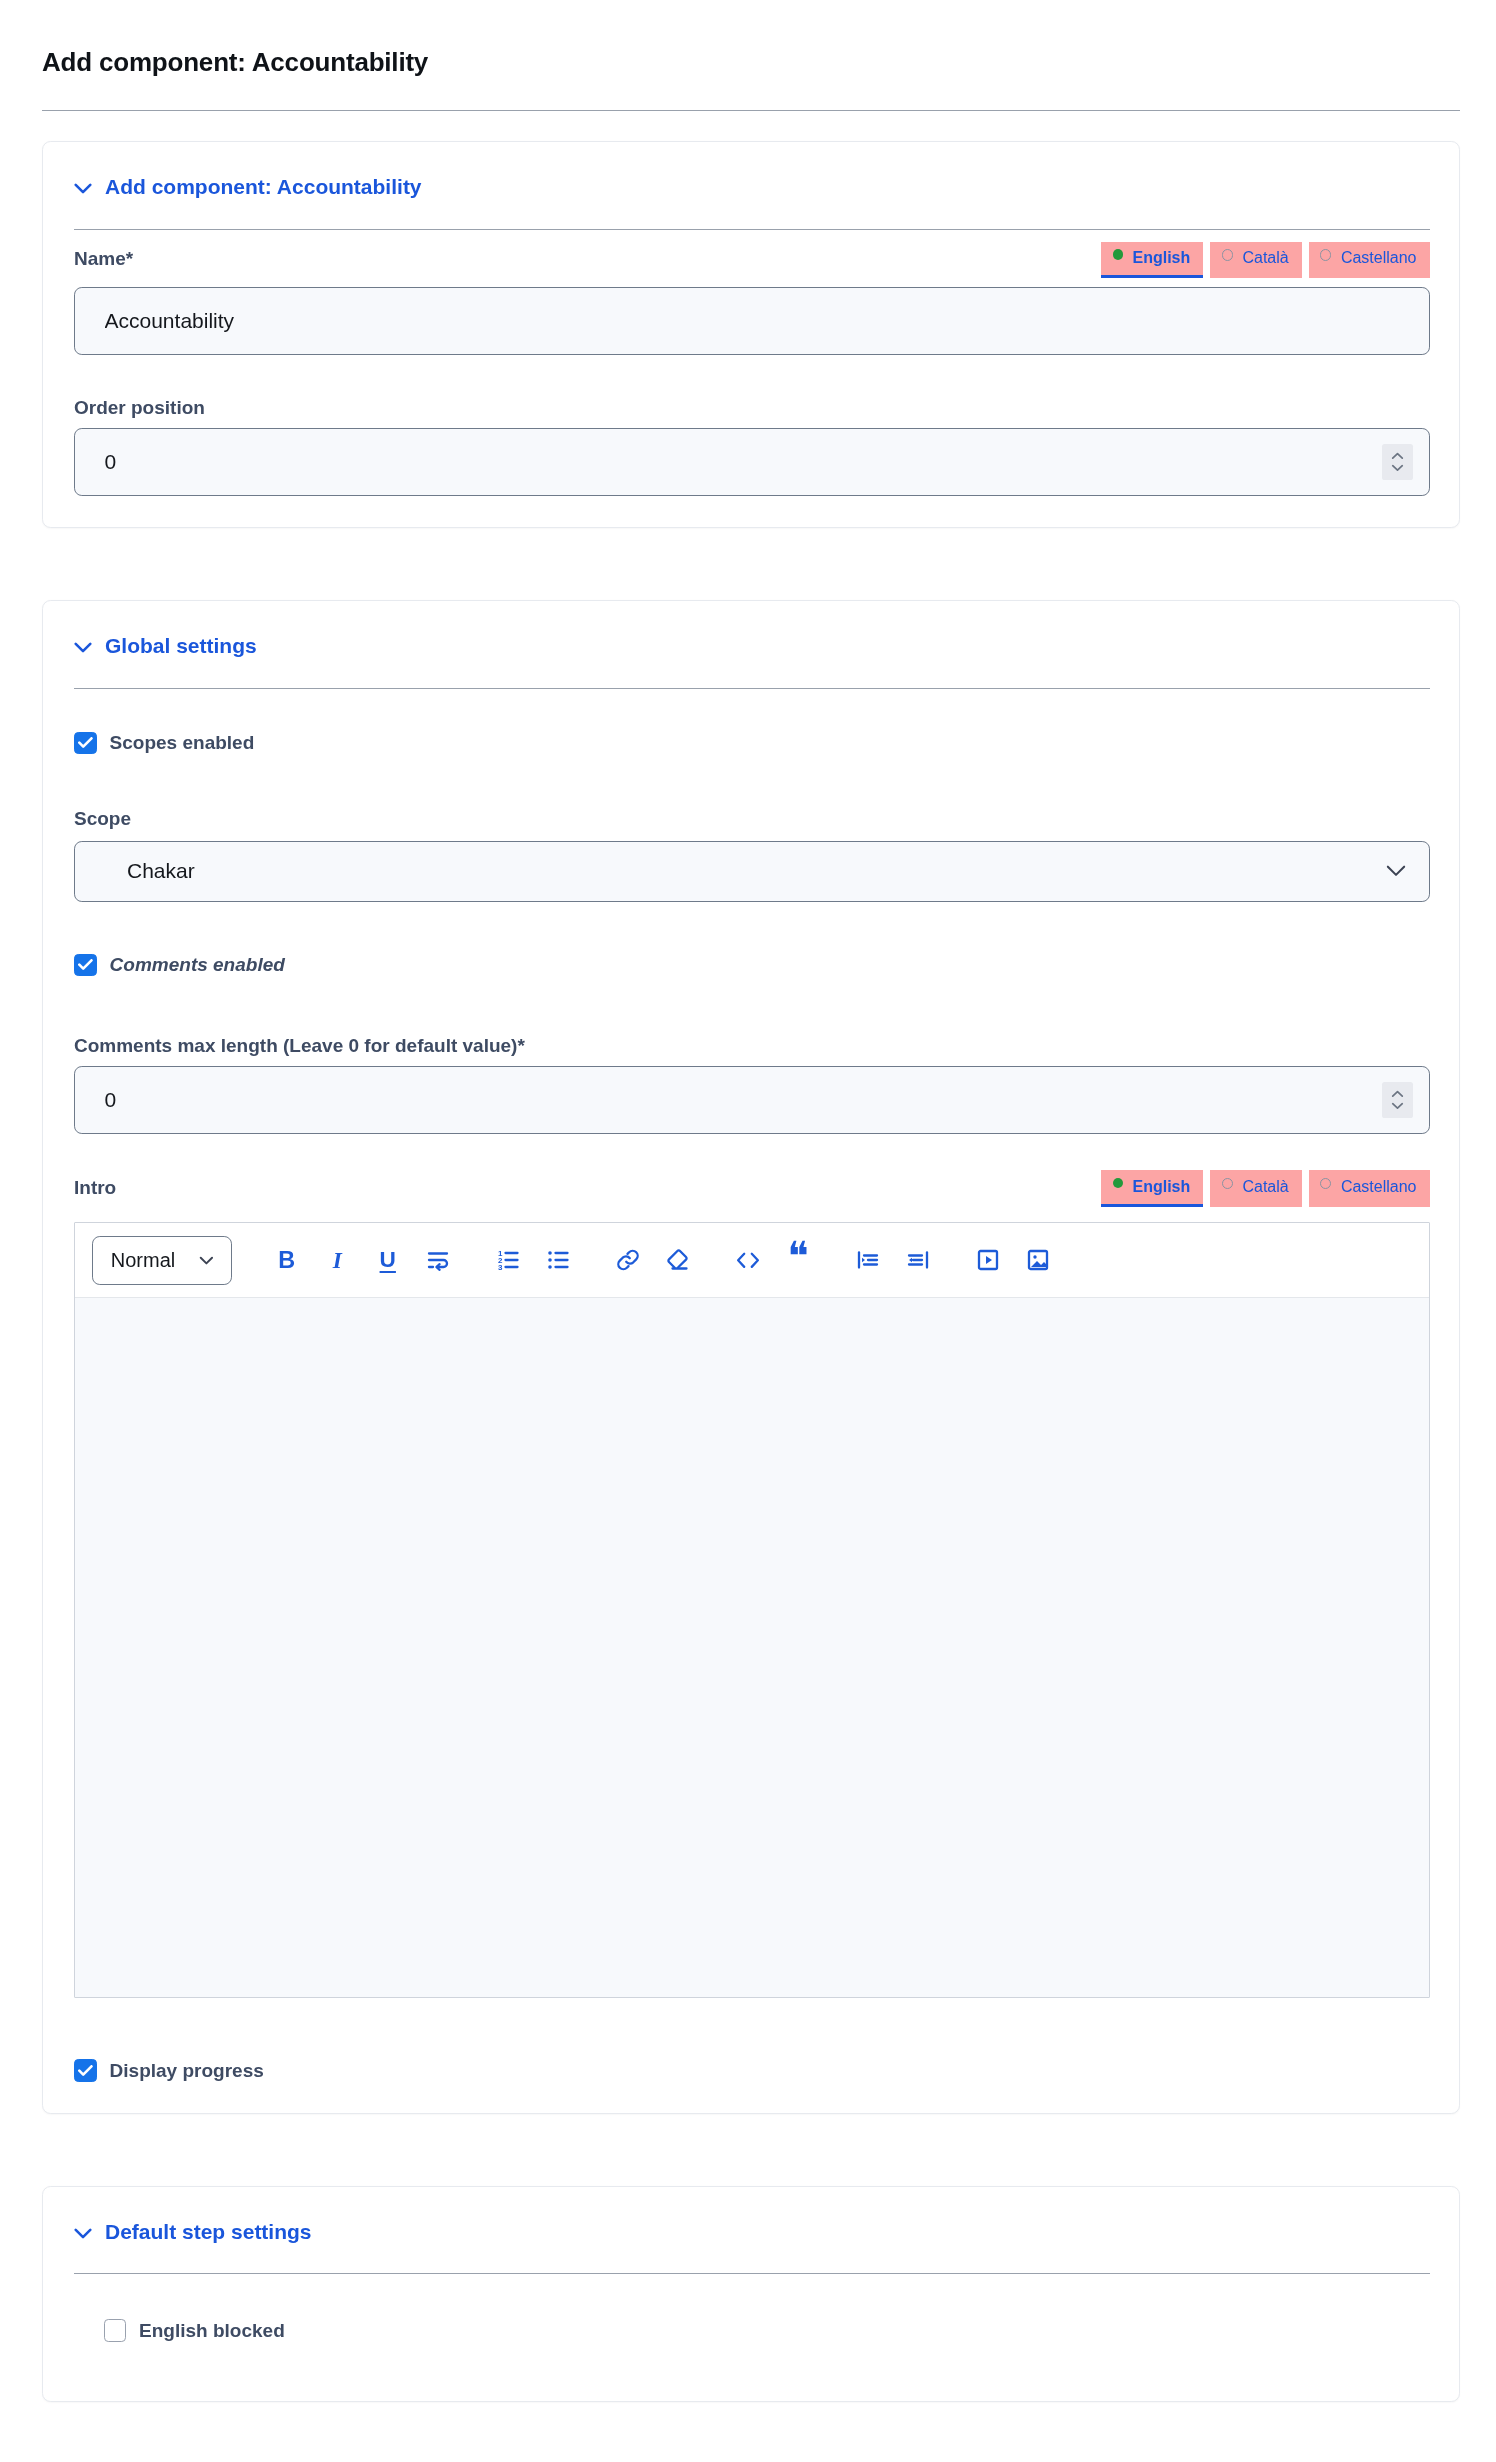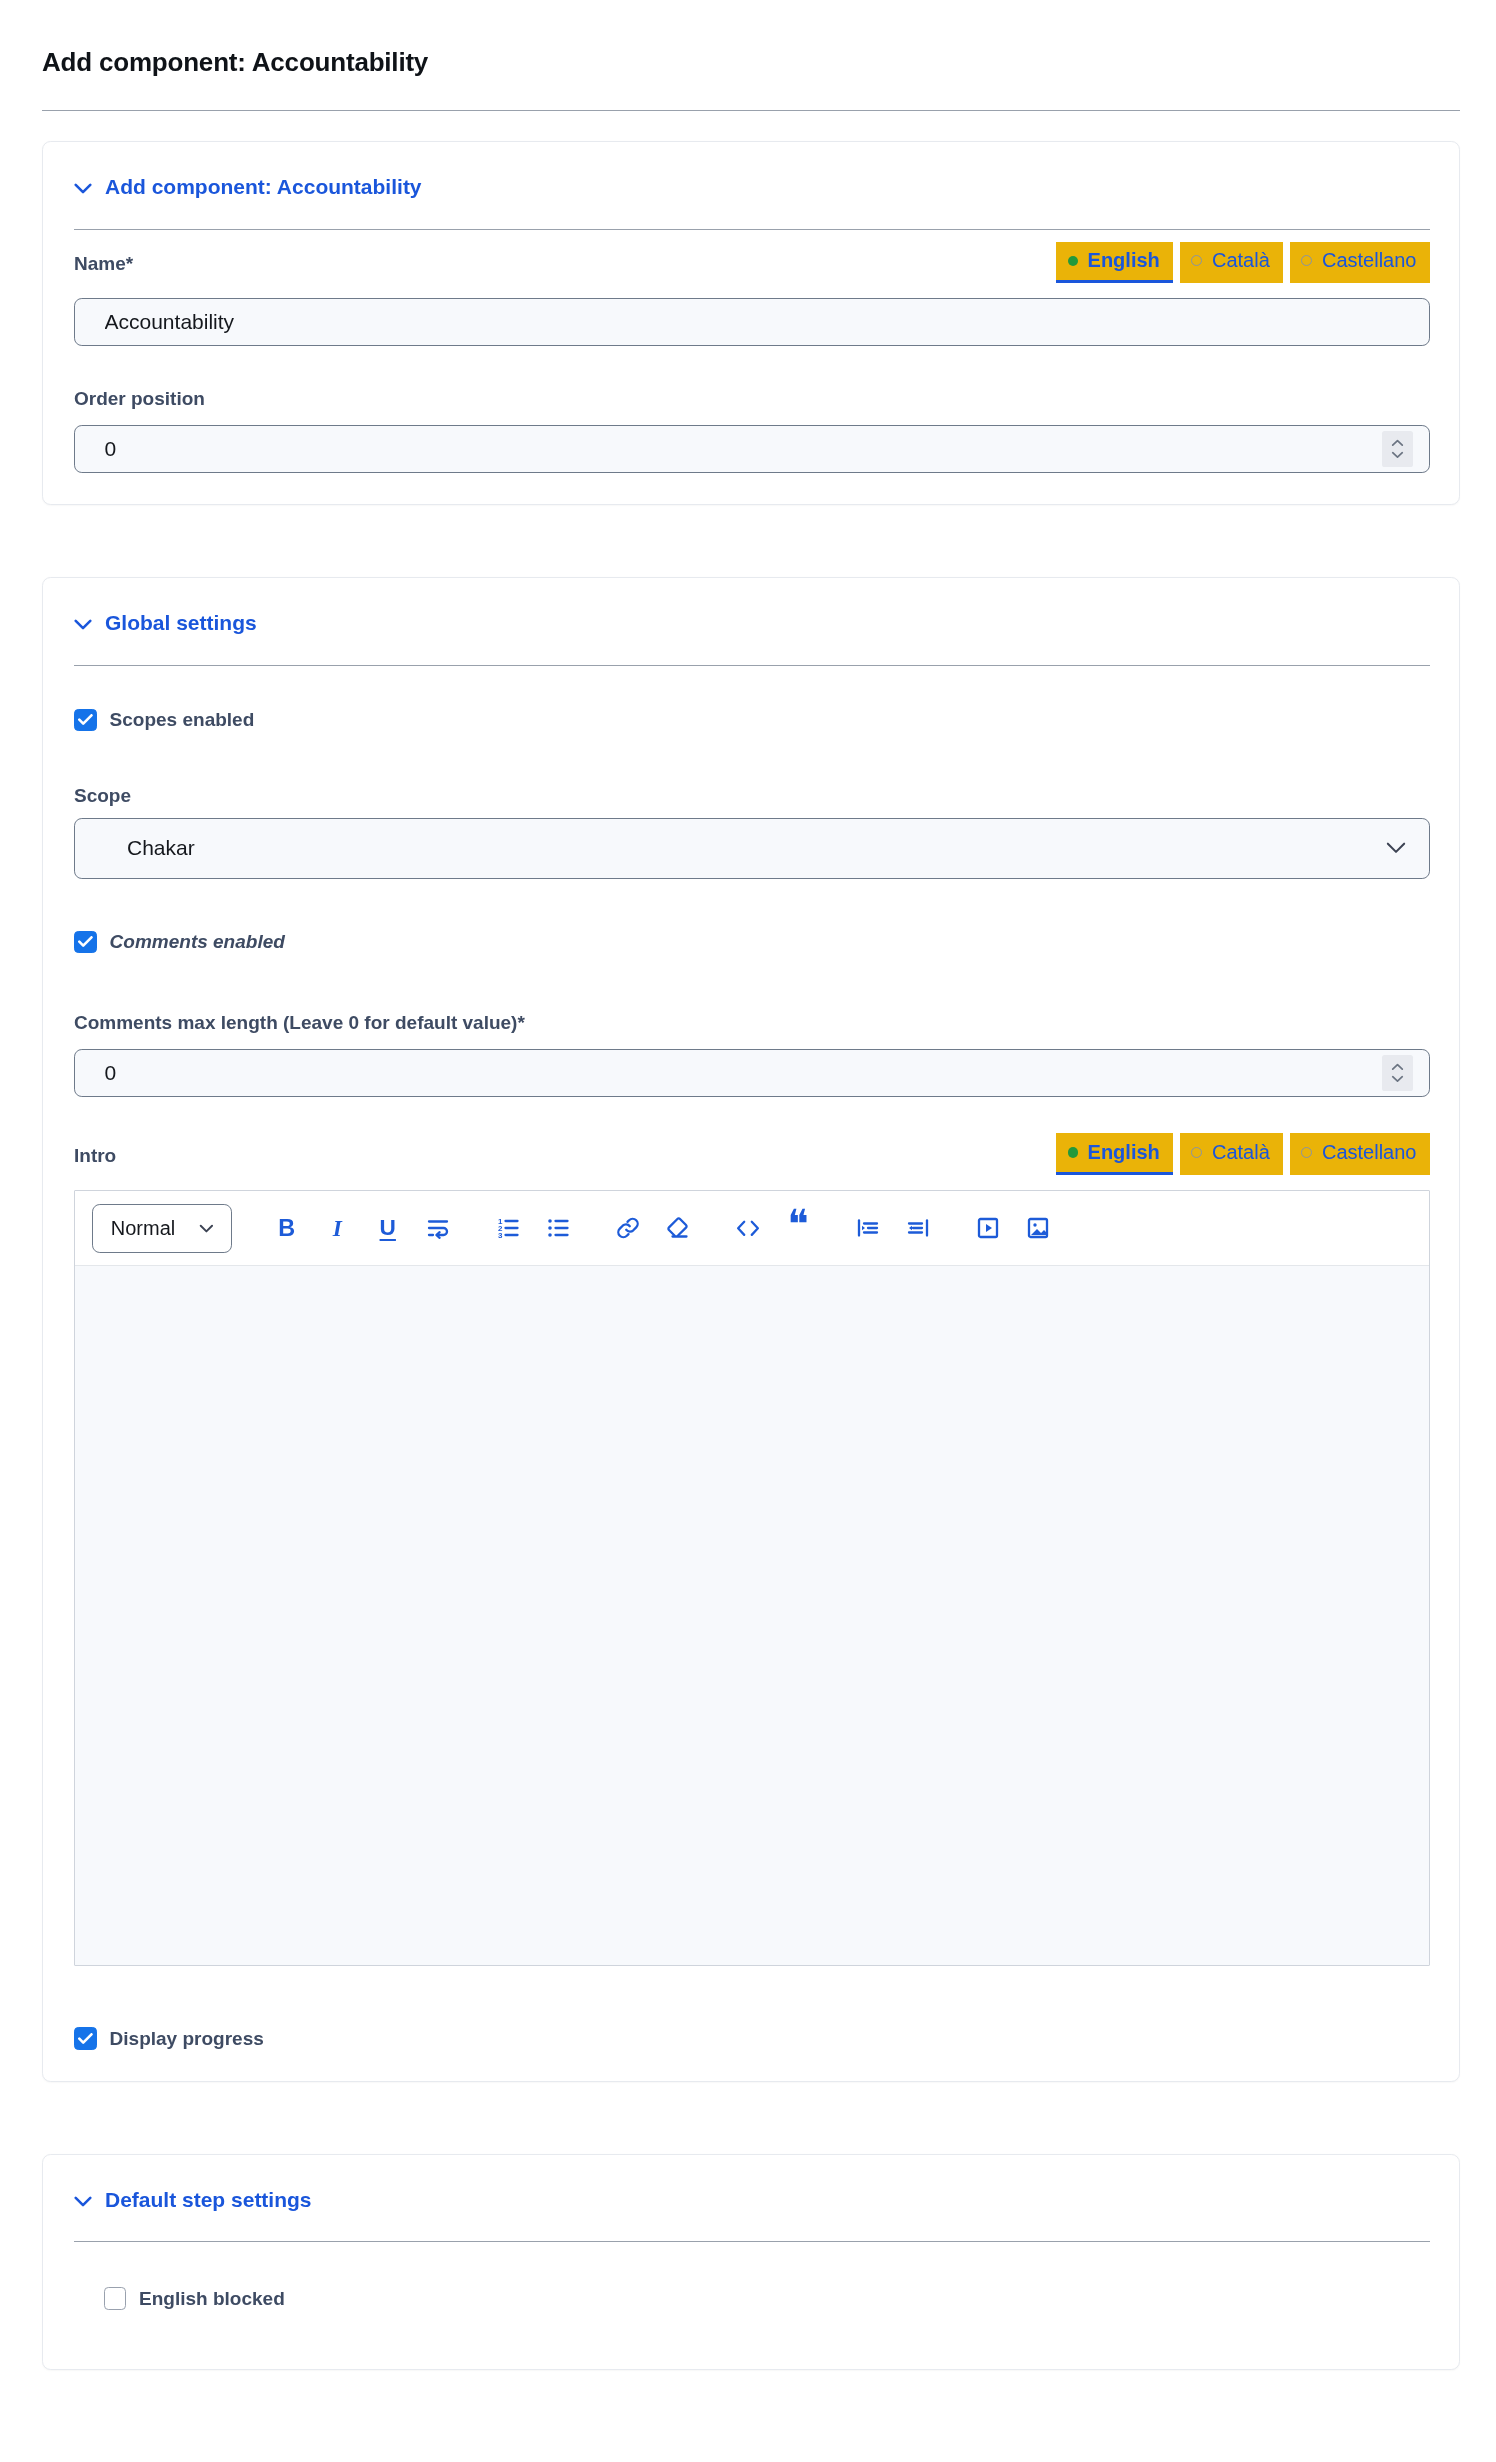--- a/index.html
+++ b/index.html
@@ -49,33 +49,33 @@
   }
   .field-label {
     font-size: 19px; font-weight: 700; color: #3e4b63;
     padding-bottom: 7.8px;
   }
   .field-label.solo { margin-top: 42px; padding-bottom: 0; }
 
   
   .lang-tabs { display: flex; gap: 7px; }
   .lang-tab {
-    display: flex; align-items: center; gap: 9.6px;
-    background: #eab308; padding: 7.8px 13px 7.8px 11.3px;
-    font-size: 20px; color: #1a56db; cursor: pointer;
+    display: flex; gap: 9.6px;
+    background: #fca5a5; padding: 7.8px 13px 7.8px 11.3px;
+    font-size: 16px; color: #1a56db; cursor: pointer;
     border-bottom: 3.5px solid transparent;
   }
   .lang-tab.active { font-weight: 700; border-bottom-color: #1a56db; }
   .dot-green { width: 10.4px; height: 10.4px; border-radius: 50%; background: #23993b; }
   .ring-gray { width: 11.3px; height: 11.3px; border-radius: 50%; border: 1.7px solid #8a93a2; background: transparent; }
 
   
   .text-input, .number-input, .select-input {
-    margin-top: 15px;
-    height: 48px;
+    margin-top: 9px;
+    height: 68px;
     background: #f7f9fc;
     border: 1.7px solid #6e7a8a;
     border-radius: 7.8px;
     display: flex; align-items: center;
     padding: 0 15.6px 0 29.5px;
     font-size: 21px; color: #15181d;
   }
   .text-input input, .number-input input {
     border: none; outline: none; background: transparent;
     font-family: "Liberation Sans", sans-serif;

